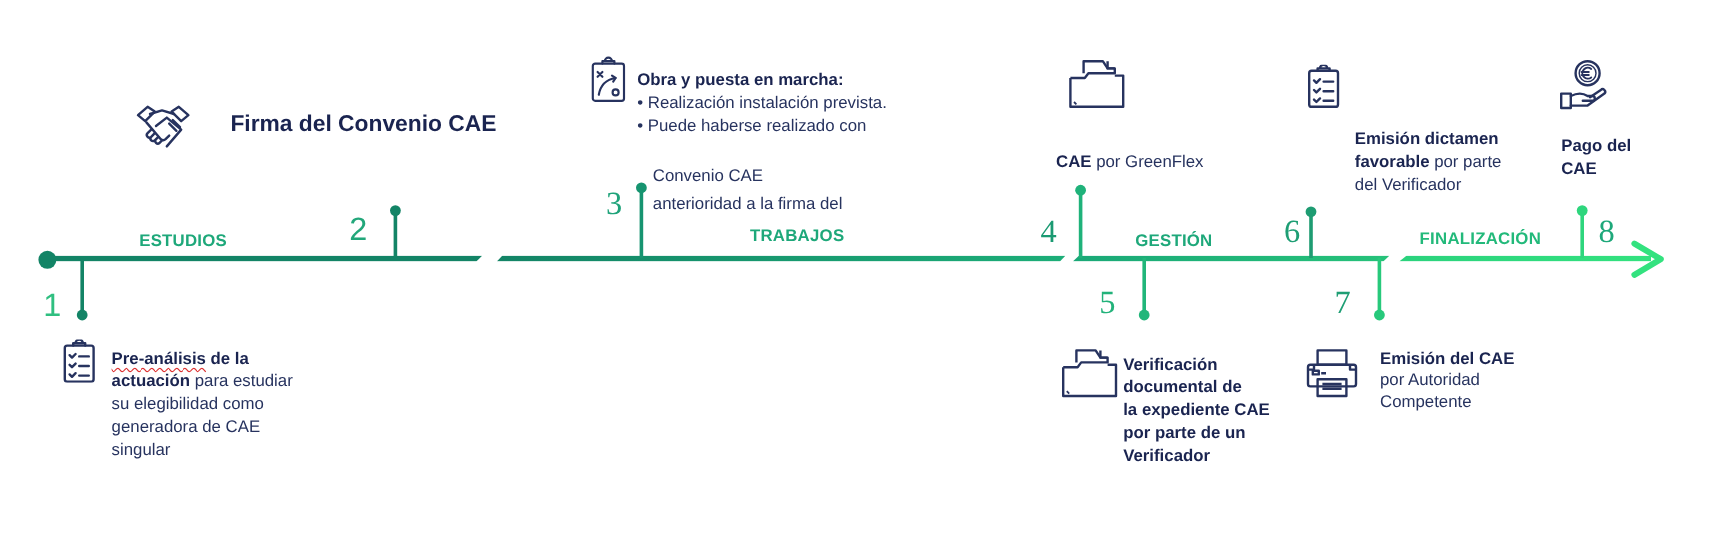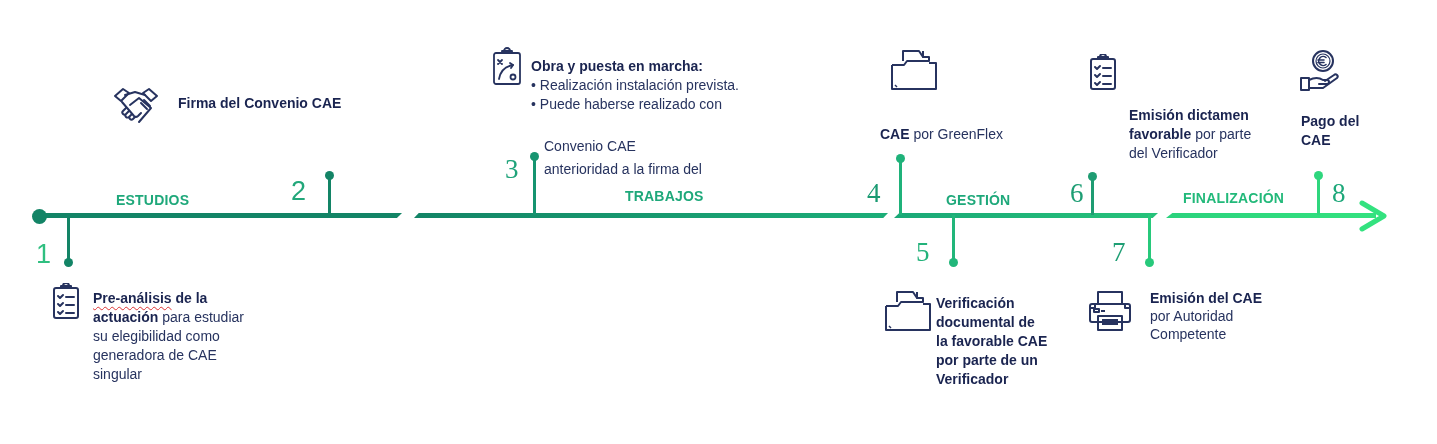--- a/index.html
+++ b/index.html
@@ -94,21 +94,21 @@
   <svg width="48" height="40" viewBox="0 0 48 40" fill="none" stroke="#27335f" stroke-width="2" stroke-linecap="round" stroke-linejoin="round">
     <path d="M3 10 l8 -7 l6 4 l-8 8 z"></path>
     <path d="M45 10 l-8 -7 l-6 4 l8 8 z"></path>
     <path d="M13 9 l10 -3 l10 3"></path>
     <path d="M10 16 l12 14 a3 3 0 0 0 4 0 l3 -3"></path>
     <path d="M18 19 l9 -7 l12 10 -12 14"></path>
     <path d="M14 22 l-3 3 a2 2 0 0 0 3 3 l3 -3 M17 25 l-3 3 a2 2 0 0 0 3 3 l3 -3 M20 28 l-2 2 a2 2 0 0 0 3 3 l2 -2"></path>
     <path d="M29 17 l6 6 M32 14 l6 6"></path>
   </svg>
 </div>
-<div class="txt" style="left:178px;top:94px;font-size:14px;">
+<div class="txt" style="left:192px;top:94px;font-size:19px;">
   <b>Firma del Convenio CAE</b>
 </div>
 
 <div class="icon" style="left:492px;top:46px;">
   <svg width="30" height="40" viewBox="0 0 30 40" fill="none" stroke="#27335f" stroke-width="1.8" stroke-linecap="round" stroke-linejoin="round">
     <rect x="2" y="7" width="26" height="31" rx="2"></rect>
     <path d="M10 7 v-2 h10 v2 M12 5 a3 3 0 0 1 6 0"></path>
     <path d="M6 14 l4 4 M10 14 l-4 4"></path>
     <path d="M7 33 q2 -12 14 -14"></path>
     <path d="M18 17 l3 2 l-2 3"></path>
@@ -144,21 +144,21 @@
   <svg width="48" height="42" viewBox="0 0 48 42" fill="none" stroke="#27335f" stroke-width="2" stroke-linejoin="round">
     <path d="M2 16 h12 l3 -4 h22 v-4 h-6 l-4 -6 h-16 v10"></path>
     <path d="M33 2 v6 h6"></path>
     <path d="M2 16 v24 h44 v-26 h-7"></path>
     <path d="M5 36 l2 2" stroke-width="1.5"></path>
   </svg>
 </div>
 <div class="txt" style="left:936px;top:294px;">
   <b>Verificación</b><br>
   <b>documental de</b><br>
-  <b>la favorable CAE</b><br>
+  <b>la expediente CAE</b><br>
   <b>por parte de un</b><br>
   <b>Verificador</b>
 </div>
 
 <div class="icon" style="left:1089px;top:54px;">
   <svg width="28" height="36" viewBox="0 0 28 36" fill="none" stroke="#27335f" stroke-width="2" stroke-linecap="round" stroke-linejoin="round">
     <rect x="2" y="5" width="24" height="30" rx="2"></rect>
     <path d="M9 5 V3 h10 v2 M11 3 a3 3 0 0 1 6 0"></path>
     <path d="M6 13 l2 2 l3 -3 M14 14 h8 M6 21 l2 2 l3 -3 M14 22 h8 M6 29 l2 2 l3 -3 M14 30 h8"></path>
   </svg>

